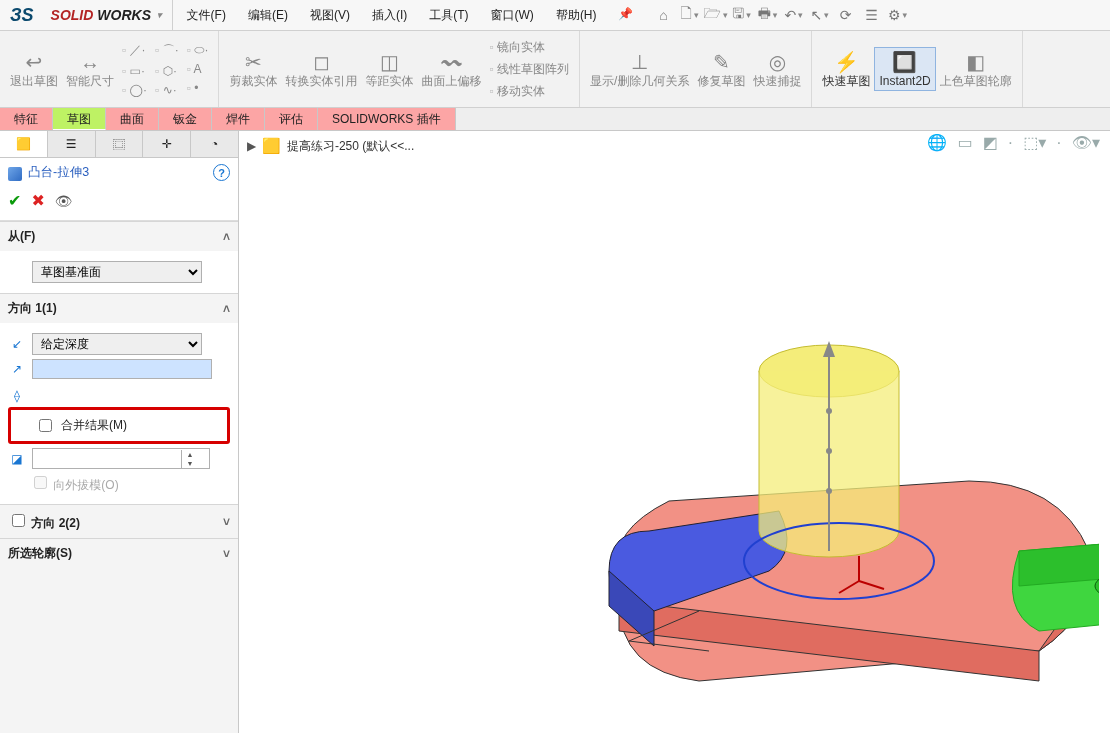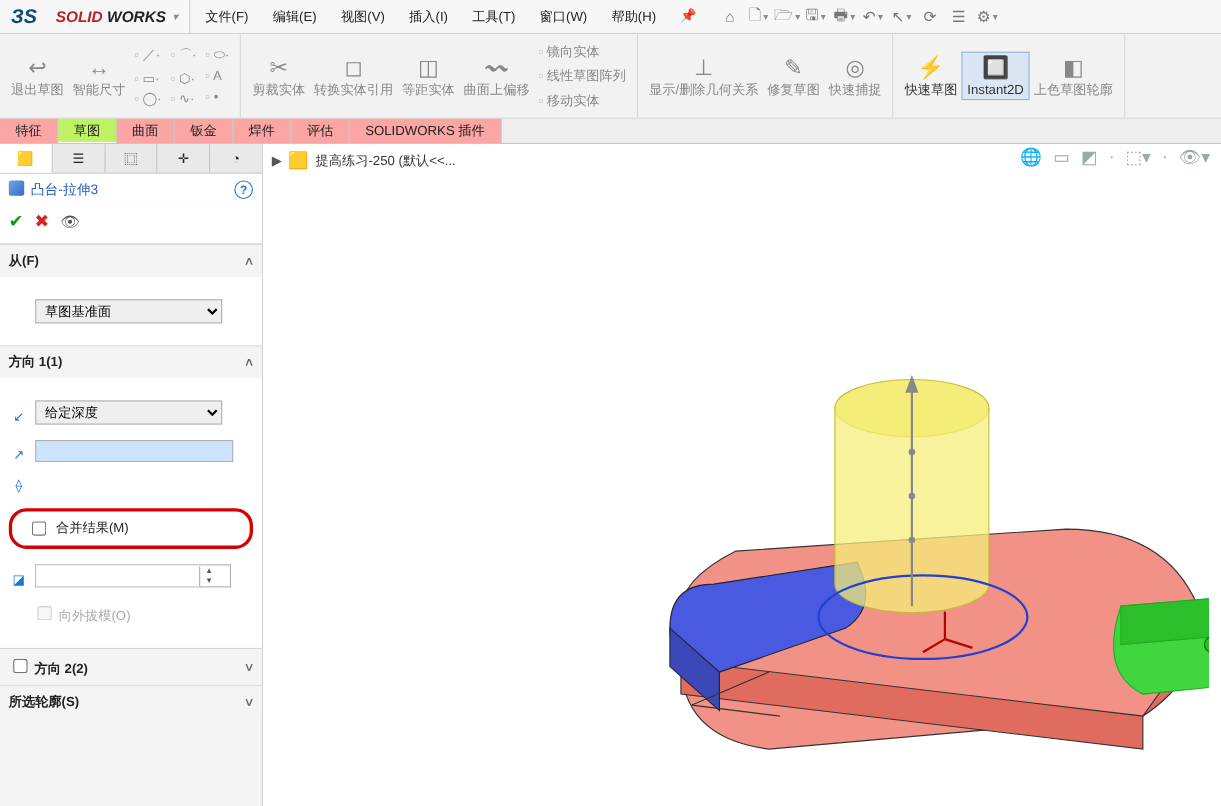--- a/index.html
+++ b/index.html
@@ -29,39 +29,39 @@
   .ftab{padding:3px 14px;border-right:1px solid #c8c8c8;background:#fca5a5;cursor:default}
   .ftab.active{background:#bef264;border-bottom:1px solid #fff;position:relative;top:0}
   
   .body{display:flex;height:calc(733px - 30px - 76px - 22px)}
   .leftpanel{width:238px;border-right:1px solid #c8c8c8;background:#f4f4f4;display:flex;flex-direction:column}
   .pm-tabs{display:flex;gap:0;border-bottom:1px solid #c8c8c8;background:#e9e9e9}
   .pm-tab{flex:1;display:flex;align-items:center;justify-content:center;height:26px;border-right:1px solid #c8c8c8}
   .pm-tab:last-child{border-right:none}
   .pm-tab.active{background:#fff}
   .fm-head{display:flex;align-items:center;justify-content:space-between;padding:6px 8px;background:#fff}
-  .fm-head .title{display:flex;align-items:flex-start;gap:6px;font-size:12.5px;color:#2a5fbf}
+  .fm-head .title{display:flex;align-items:flex-end;gap:6px;font-size:12.5px;color:#2a5fbf}
   .fm-head .title .cube{width:14px;height:14px;background:linear-gradient(135deg,#6fa6e8,#2f6bc3);border-radius:2px}
   .fm-head .help{color:#1976d2;font-weight:bold;border:1px solid #1976d2;border-radius:50%;width:15px;height:15px;display:inline-flex;align-items:center;justify-content:center;font-size:11px}
   .fm-ok{display:flex;align-items:center;gap:10px;padding:4px 8px 10px;background:#fff;border-bottom:1px solid #ddd}
   .fm-ok .check{color:#0a9a0a;font-size:16px}
   .fm-ok .x{color:#d22;font-size:16px}
   .fm-ok .eye{color:#555;font-size:14px}
   .section{border-top:1px solid #d6d6d6}
   .sec-head{display:flex;justify-content:space-between;align-items:center;padding:6px 8px;font-weight:bold;background:#f4f4f4}
   .sec-head .caret{color:#666}
   .sec-body{padding:6px 8px;background:#fff}
   .sec-body select,.sec-body input[type=text]{width:170px;font-size:12px;padding:2px 4px;border:1px solid #b0b0b0}
-  .row{display:flex;align-items:flex-end;gap:6px;margin:14px 0}
+  .row{display:flex;align-items:center;gap:6px;margin:4px 0}
   .row .ico{width:18px;display:inline-flex;justify-content:center;color:#1976d2}
   .dim-input{display:flex;align-items:center;border:1px solid #b0b0b0;width:176px}
   .dim-input input{border:none;outline:none;width:140px;padding:2px 4px;background:#b7d7ff}
   .dim-input .spin{display:flex;flex-direction:column;border-left:1px solid #b0b0b0;width:16px}
   .dim-input .spin span{font-size:7px;text-align:center;line-height:9px;color:#555;cursor:default}
-  .redbox{border:3px solid #d60000;margin:4px 0;padding:6px 2px;border-radius:16px;background:#fff}
+  .redbox{border:3px solid #d60000;margin:4px 0;padding:6px 12px;border-radius:3px;background:#fff}
   .redbox label{display:flex;align-items:center;gap:6px;padding-left:12px}
   
   .mainview{flex:1;position:relative;background:#fff}
   .doc-title{position:absolute;left:8px;top:6px;display:flex;align-items:center;gap:6px;color:#333;font-size:12px}
   .doc-title .tri{color:#555}
   .doc-title .yi{color:#c9a100;font-size:15px}
   .view-icons{position:absolute;right:10px;top:2px;display:flex;gap:10px;align-items:center;color:#9aa}
   .view-icons span{font-size:16px}
   
   svg.model{position:absolute;left:260px;top:120px}

